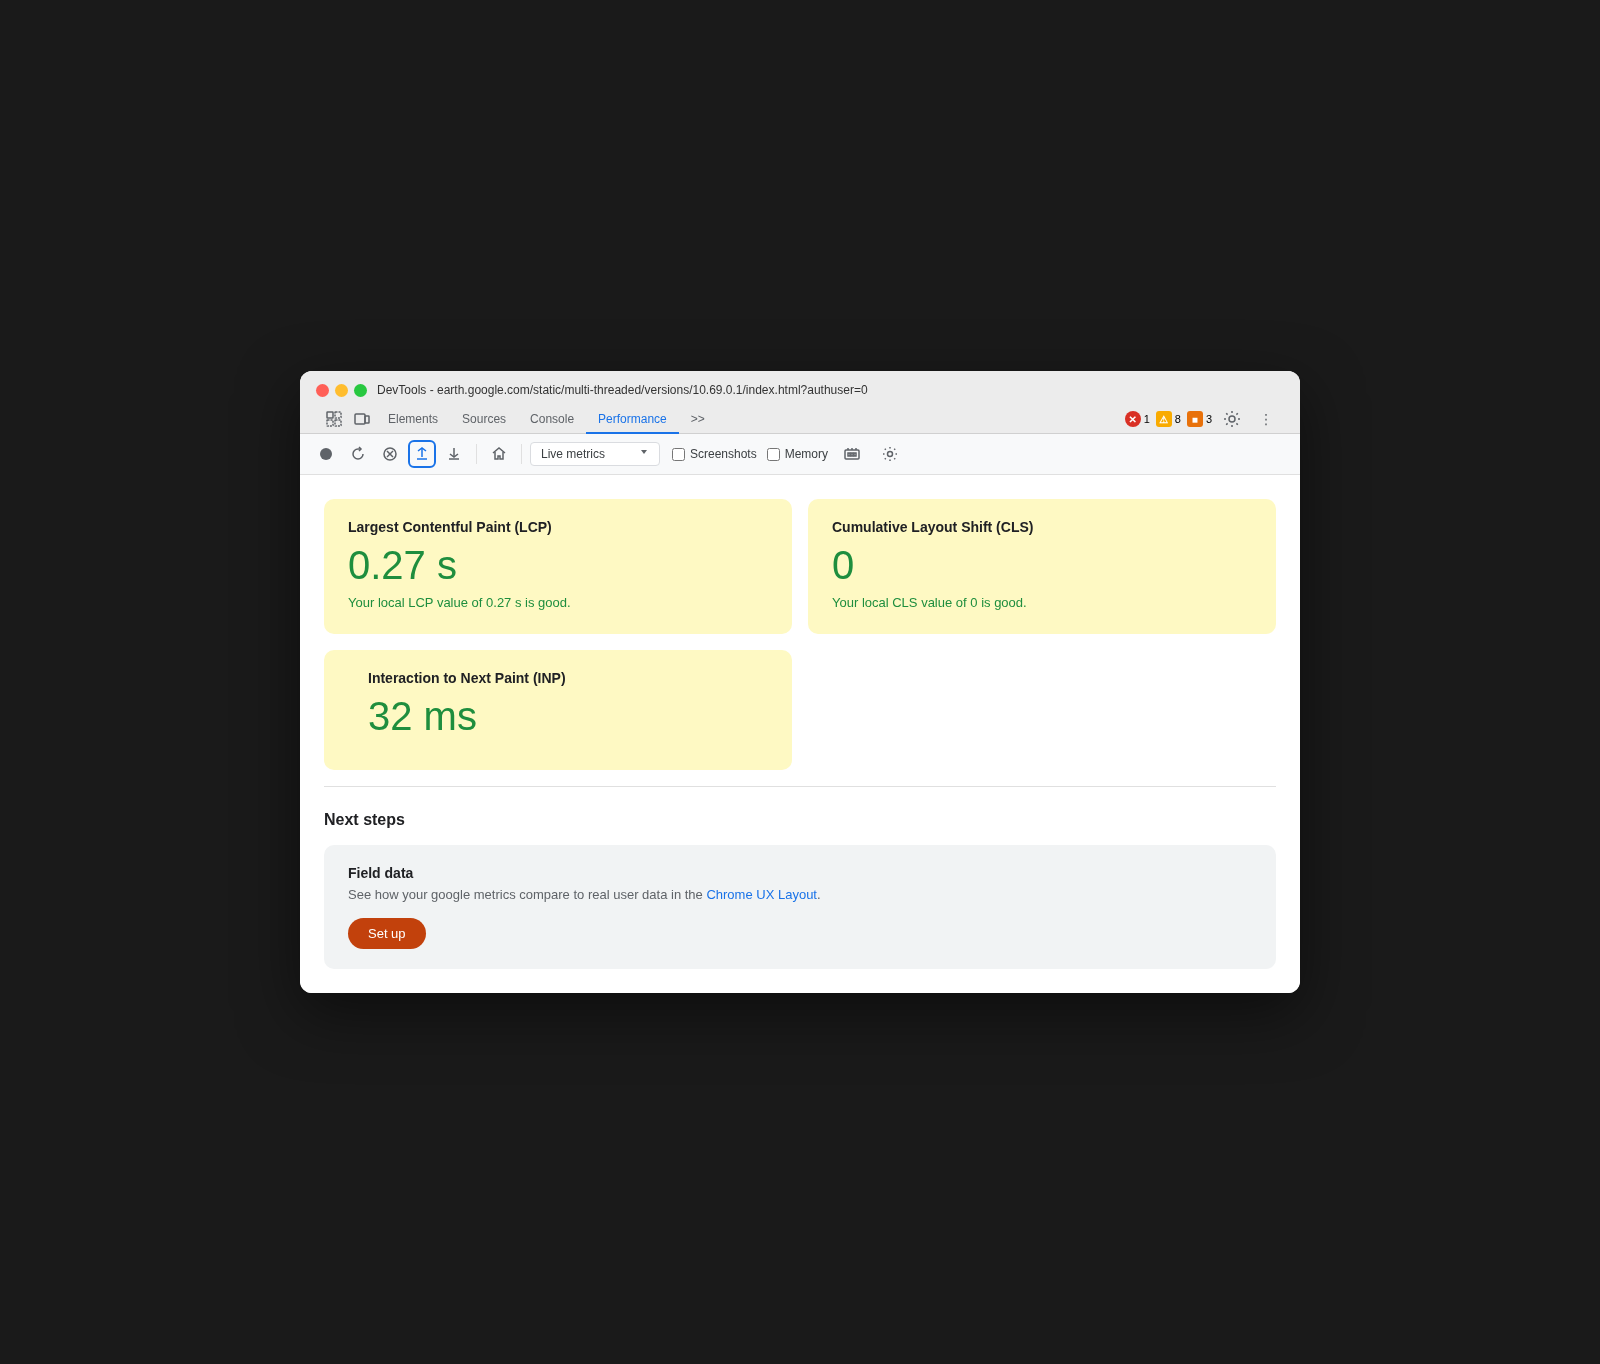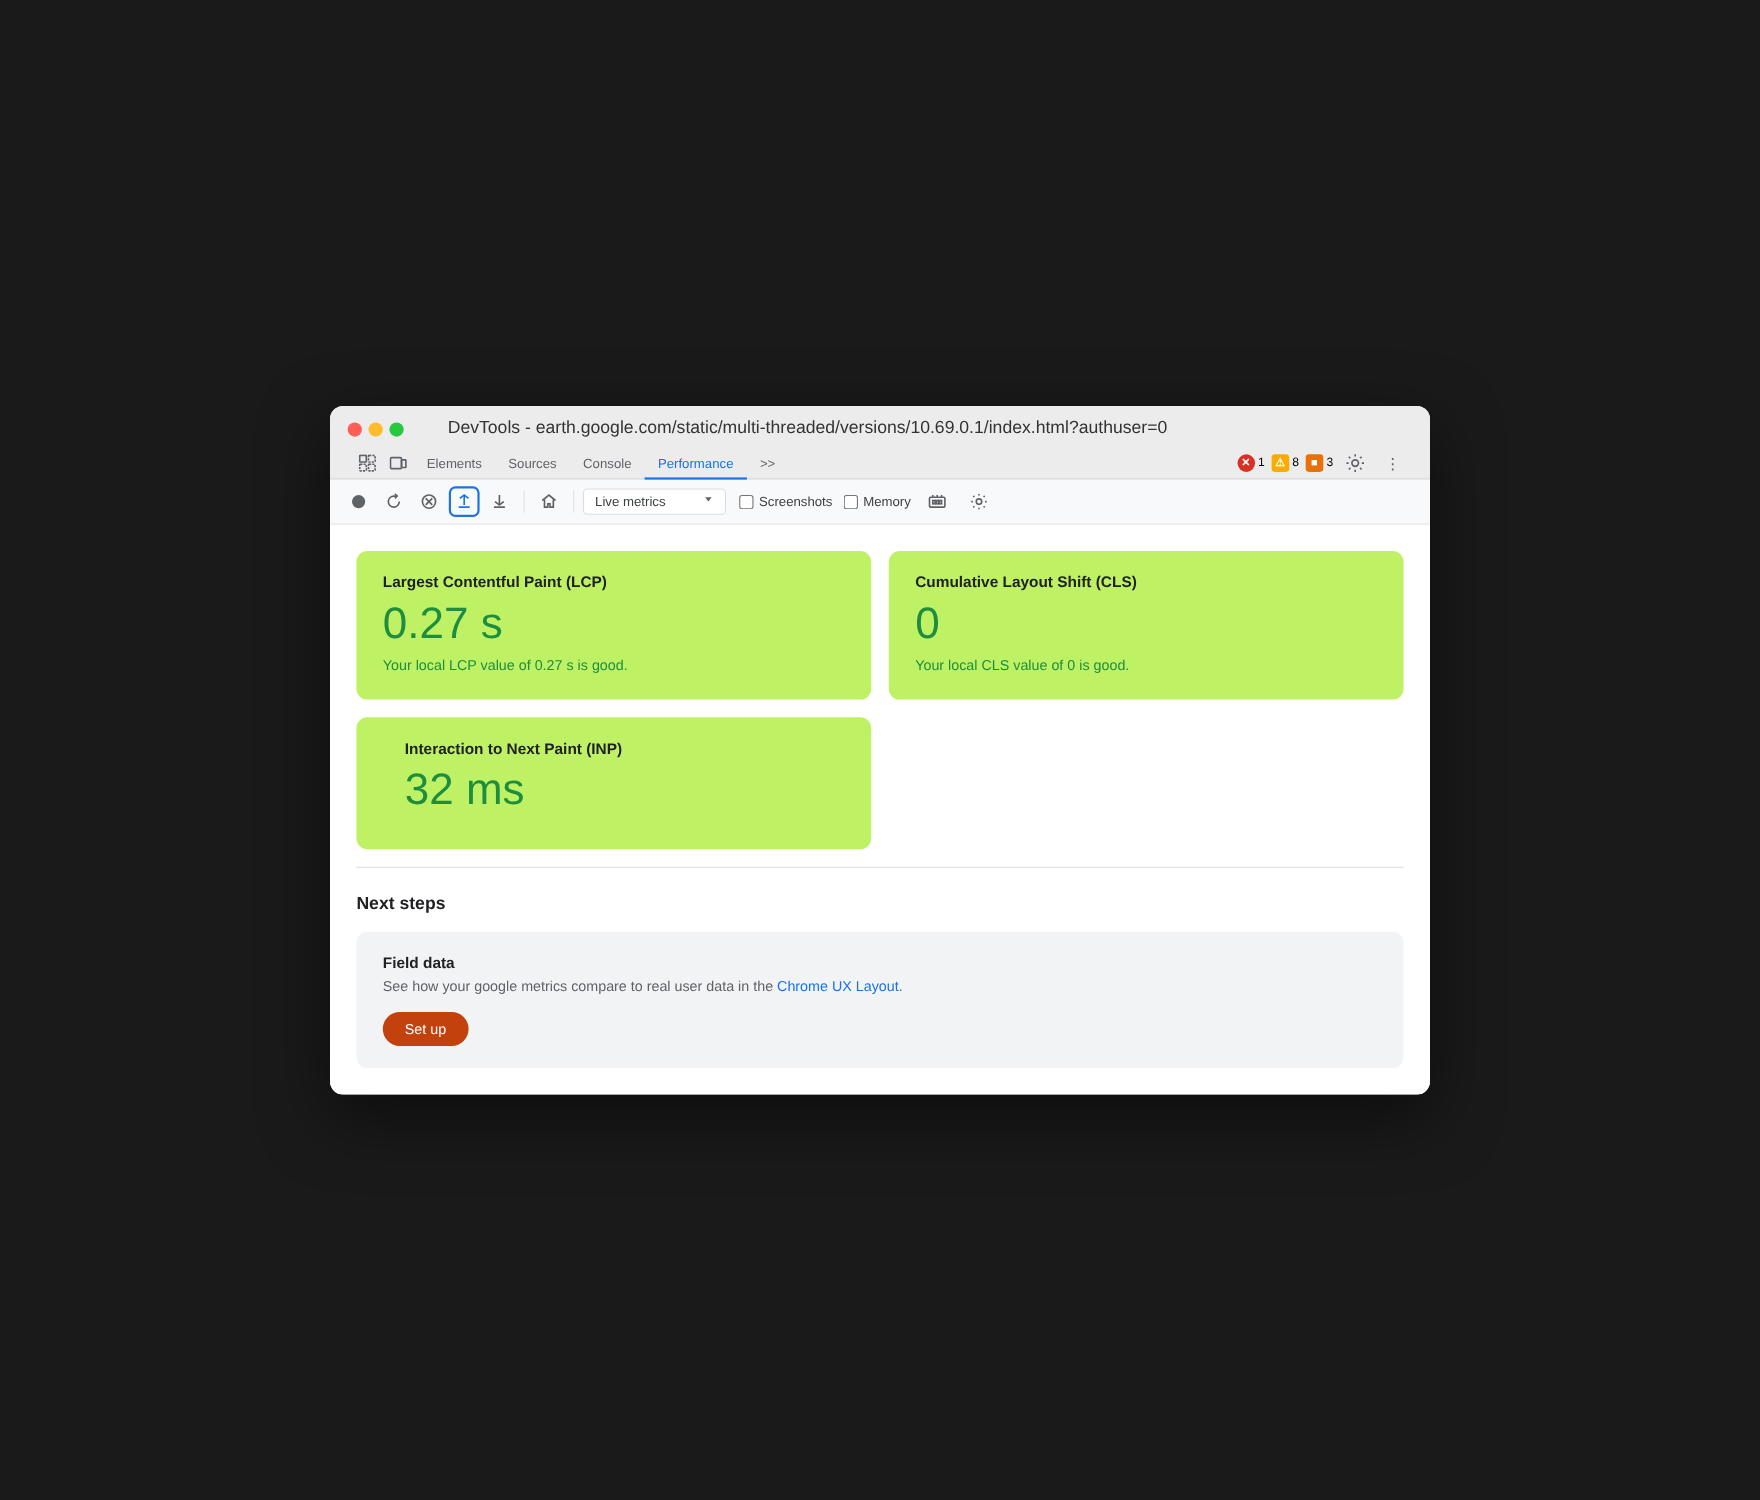--- a/index.html
+++ b/index.html
@@ -44,24 +44,23 @@
       width: 13px;
       height: 13px;
       border-radius: 50%;
     }
     .tl-red { background: #ff5f57; }
     .tl-yellow { background: #ffbd2e; }
     .tl-green { background: #28c840; }
 
     .url-bar {
       flex: 1;
-      font-size: 16px;
+      font-size: 12px;
       color: #333;
       font-weight: 500;
-      margin-left: 30px;
     }
 
     
     .devtools-tabs {
       display: flex;
       align-items: center;
       gap: 0;
       padding: 0 4px;
     }
 
@@ -232,21 +231,21 @@
     }
 
     .metrics-grid {
       display: grid;
       grid-template-columns: 1fr 1fr;
       gap: 16px;
       margin-bottom: 16px;
     }
 
     .metric-card {
-      background: #bef264;
+      background: #fef9c3;
       border-radius: 10px;
       padding: 20px 24px 24px;
     }
 
     .metric-card-full {
       grid-column: 1;
       padding-left: 44px;
     }
 
     .metric-title {

